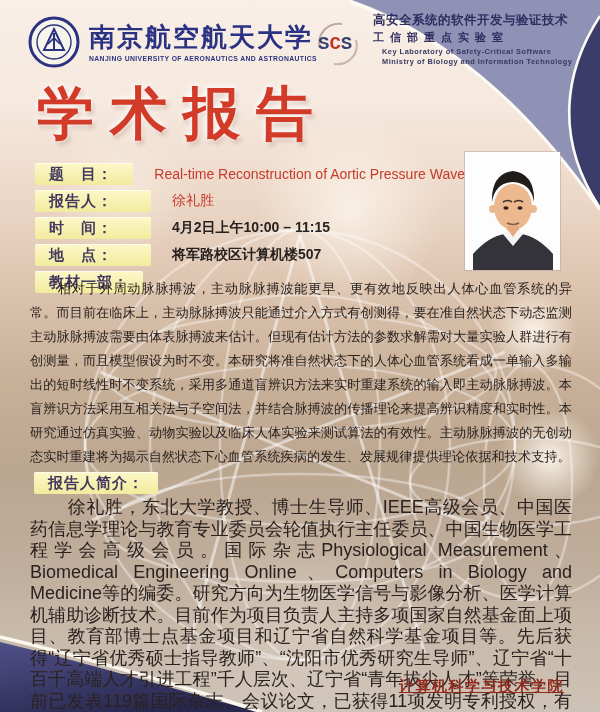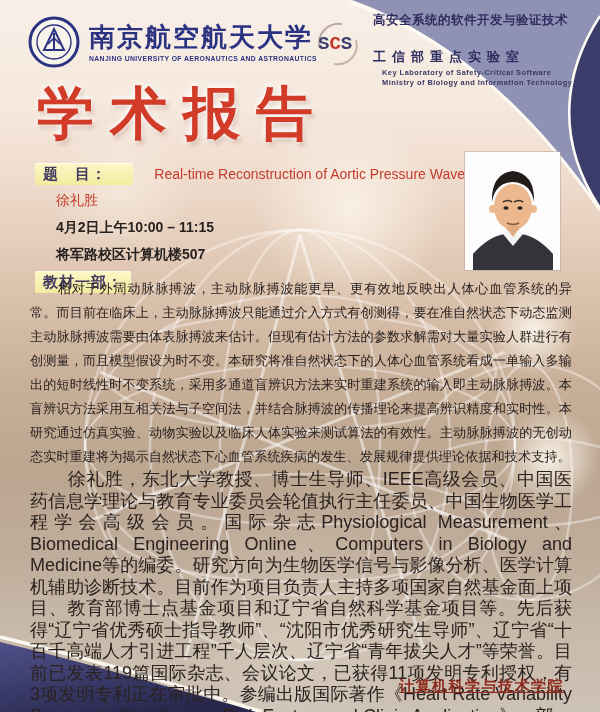--- a/index.html
+++ b/index.html
@@ -15,38 +15,38 @@
   .univ{position:absolute;left:28px;top:16px;display:flex;align-items:center;gap:9px;}
   .univ-cn{font-family:"Liberation Serif","DejaVu Serif",serif;font-weight:bold;font-size:26px;color:#2c3282;letter-spacing:2px;line-height:30px;}
   .univ-en{font-size:6.8px;font-weight:bold;color:#2c3282;letter-spacing:.4px;margin-top:2px;}
   .lab{position:absolute;left:312px;top:12px;display:flex;align-items:flex-start;gap:9px;}
   .lab-logo{position:relative;width:52px;height:52px;margin-top:6px;text-align:center;}
   .lab-logo .swirl{position:absolute;inset:0;}
   .lab-logo .letters{position:absolute;left:6px;top:15px;font-family:"Liberation Mono","DejaVu Sans Mono",monospace;font-weight:bold;font-size:19px;letter-spacing:0;}
   .lab-logo .letters span:nth-child(1),.lab-logo .letters span:nth-child(3){color:#3d3f6e;}
   .lab-logo .letters span:nth-child(2){color:#c2392b;}
   .lab-cn1{font-weight:bold;font-size:12.5px;color:#2f2d60;letter-spacing:.5px;white-space:nowrap;}
-  .lab-cn2{font-weight:bold;font-size:13px;color:#2f2d60;letter-spacing:6px;margin-top:19px;white-space:nowrap;}
+  .lab-cn2{font-weight:bold;font-size:11px;color:#2f2d60;letter-spacing:6px;margin-top:1px;white-space:nowrap;}
   .lab-en{font-size:7.4px;font-weight:bold;color:#3a3860;letter-spacing:.5px;margin-top:1.5px;white-space:nowrap;padding-left:9px;}
 
   
   .main-title{
     position:absolute;left:0;top:76px;width:600px;margin:0;text-align:left;
     font-size:57px;font-weight:900;color:#d23b28;letter-spacing:16px;text-indent:16px;
     text-shadow:0 0 5px #fff,0 0 9px #fff,2px 3px 4px rgba(140,70,45,.45);
     padding-left:21px;
   }
 
   
   .info{position:absolute;left:35px;top:160px;width:430px;}
   .info-row{height:27px;display:flex;align-items:center;}
   .pill{
     display:inline-block;background:linear-gradient(180deg,#fcf8c8,#f2eb9e);
     color:#43395f;font-weight:bold;font-size:15px;line-height:20px;
-    padding:1px 8px;border-radius:2px;letter-spacing:1px;white-space:nowrap;
+    padding:1px 14px;border-radius:2px;letter-spacing:1px;white-space:nowrap;
     box-shadow:0 1px 0 rgba(255,255,255,.7) inset;
   }
   .pill.w-fixed{width:88px;}
   .val{margin-left:21px;font-size:14px;white-space:nowrap;}
   .val.red{color:#c43b2c;}
   .val.dark{color:#272120;font-weight:bold;}
 
   
   .photo{position:absolute;left:465px;top:152px;width:95px;height:118px;background:#fff;box-shadow:0 0 0 1px rgba(180,160,150,.5);}
 
@@ -146,26 +146,29 @@
   </div>
 
   <h1 class="main-title">学术报告</h1>
 
   <div class="info">
     <div class="info-row">
       <span class="pill w-fixed">题　目：</span>
       <span class="val red">Real-time Reconstruction of Aortic Pressure Wave</span>
     </div>
     <div class="info-row">
+      <span class="pill w-fixed">报告人：</span>
       <span class="val red">徐礼胜</span>
     </div>
     <div class="info-row">
+      <span class="pill w-fixed">时　间：</span>
       <span class="val dark">4月2日上午10:00 – 11:15</span>
     </div>
     <div class="info-row">
+      <span class="pill w-fixed">地　点：</span>
       <span class="val dark">将军路校区计算机楼507</span>
     </div>
     <div class="info-row">
       <span class="pill">教材一部：</span>
     </div>
   </div>
 
   <div class="photo">
     <svg width="95" height="118" viewBox="0 0 95 118">
       <rect width="95" height="118" fill="#fdfdfd"></rect>
@@ -178,19 +181,22 @@
         <ellipse cx="55" cy="56" rx="2.6" ry="1.7" fill="#2a211b"></ellipse>
       <path d="M42,71 q6,3 12,0" stroke="#8a5a43" stroke-width="1.6" fill="none"></path>
       <rect x="42" y="74" width="12" height="11" fill="#e3ab80"></rect>
       <path d="M8,118 L8,102 Q24,84 40,82 L48,93 L56,82 Q72,84 88,102 L88,118 Z" fill="#34333a"></path>
       <path d="M38,82 L48,94 L58,82 L53,78 L48,85 L43,78 Z" fill="#f4f4f2"></path>
     </svg>
   </div>
 
   <div class="content">
     <p class="body abstract">相对于外周动脉脉搏波，主动脉脉搏波能更早、更有效地反映出人体心血管系统的异常。而目前在临床上，主动脉脉搏波只能通过介入方式有创测得，要在准自然状态下动态监测主动脉脉搏波需要由体表脉搏波来估计。但现有估计方法的参数求解需对大量实验人群进行有创测量，而且模型假设为时不变。本研究将准自然状态下的人体心血管系统看成一单输入多输出的短时线性时不变系统，采用多通道盲辨识方法来实时重建系统的输入即主动脉脉搏波。本盲辨识方法采用互相关法与子空间法，并结合脉搏波的传播理论来提高辨识精度和实时性。本研究通过仿真实验、动物实验以及临床人体实验来测试算法的有效性。主动脉脉搏波的无创动态实时重建将为揭示自然状态下心血管系统疾病的发生、发展规律提供理论依据和技术支持。</p>
+    <div class="pill-row">
+      <span class="pill">报告人简介：</span>
+    </div>
     <p class="body bio">徐礼胜，东北大学教授、博士生导师、IEEE高级会员、中国医药信息学理论与教育专业委员会轮值执行主任委员、中国生物医学工程学会高级会员。国际杂志Physiological Measurement、Biomedical Engineering Online、Computers in Biology and Medicine等的编委。研究方向为生物医学信号与影像分析、医学计算机辅助诊断技术。目前作为项目负责人主持多项国家自然基金面上项目、教育部博士点基金项目和辽宁省自然科学基金项目等。先后获得“辽宁省优秀硕士指导教师”、“沈阳市优秀研究生导师”、辽宁省“十百千高端人才引进工程”千人层次、辽宁省“青年拔尖人才”等荣誉。目前已发表119篇国际杂志、会议论文，已获得11项发明专利授权，有3项发明专利正在审批中。参编出版国际著作《Heart Rate Variability Prognostic Significance Risk Factors and Clinic Application》一部；主编《生物医学数字信号处理》教材一部，副主编《医学信息学》教材一部，参编《临床信息学》教材一部。</p>
 
   </div>
 
   <div class="footer">计算机科学与技术学院</div>
 
 </div>
 
 </body></html>

